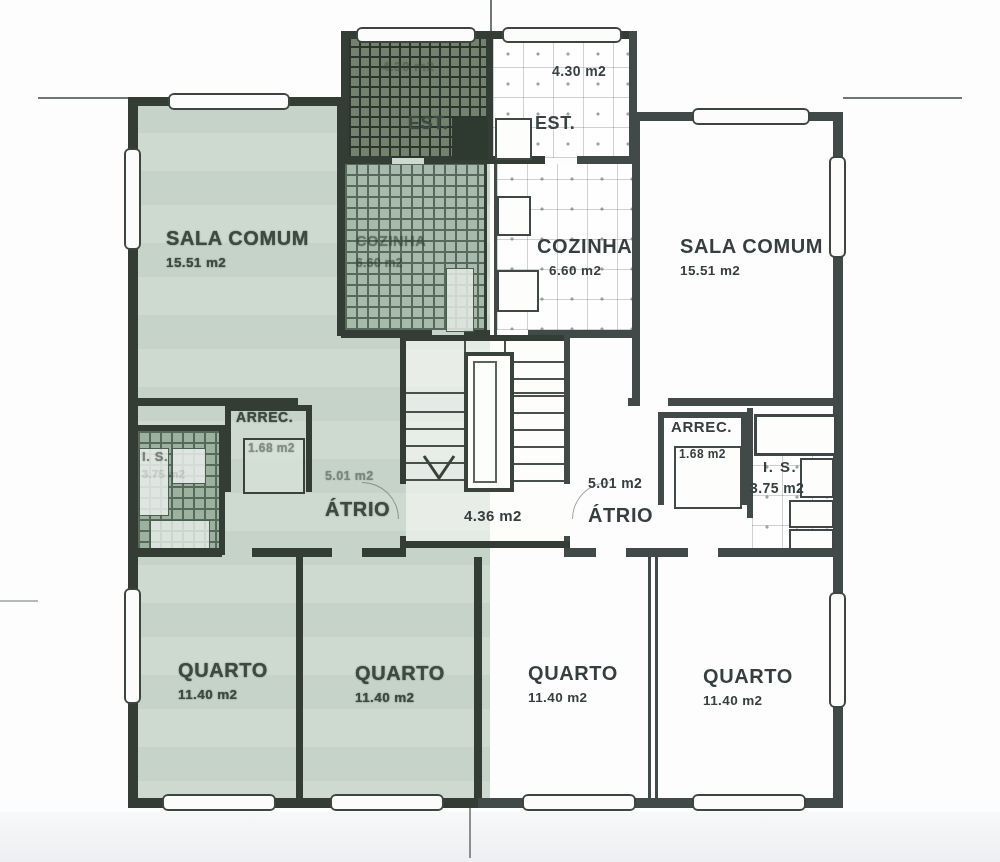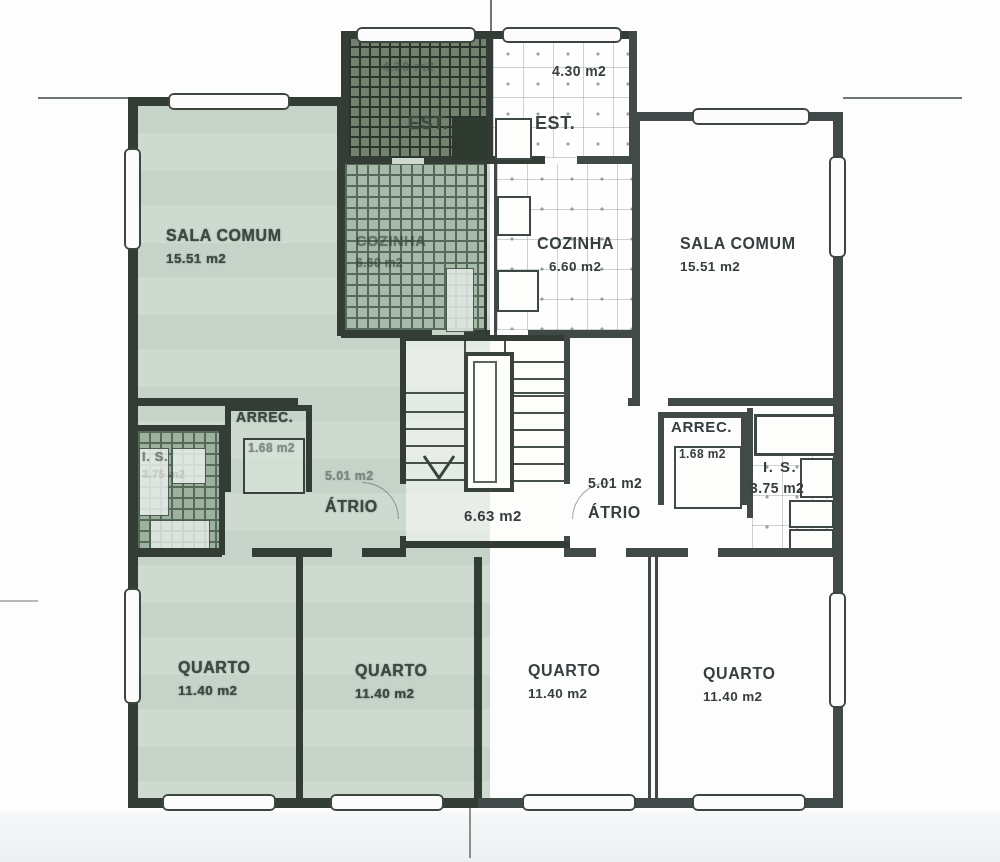--- a/index.html
+++ b/index.html
@@ -23,21 +23,21 @@
                      repeating-linear-gradient(90deg,#56695a 0 2px,transparent 2px 11px);}
   .dotgrid{position:absolute;background-color:rgba(255,255,255,0.6);
     background-image:repeating-linear-gradient(0deg,rgba(94,106,100,0.30) 0 1px,transparent 1px 30px),
                      repeating-linear-gradient(90deg,rgba(94,106,100,0.30) 0 1px,transparent 1px 30px),
                      radial-gradient(circle,rgba(80,92,86,0.55) 1.2px,transparent 2px);
     background-size:auto,auto,30px 30px;}
   
   .guide{position:absolute;background:#6e7773;}
   
   .label{position:absolute;font-weight:bold;color:#343e37;white-space:nowrap;line-height:1;}
-  .name{font-size:16px;letter-spacing:0.6px;}
+  .name{font-size:20px;letter-spacing:0.6px;}
   .area{font-size:13.5px;letter-spacing:0.4px;margin-top:8px;}
   .sm .name{font-size:14px;}
   .sm .area{font-size:12px;margin-top:6px;}
   .fuzzy{text-shadow:0 0 1.4px currentColor;color:#3c4a40;}
   .dim55{opacity:0.55;}
   .dim40{opacity:0.4;}
   .dim25{opacity:0.25;}
   .treads{position:absolute;background-image:repeating-linear-gradient(180deg,transparent 0 15px,#47514a 15px 17px);}
   .fix{position:absolute;background:#fdfdfc;border:2.5px solid #3e4746;}
   .arc{position:absolute;border:1.5px solid rgba(70,80,74,0.5);background:transparent;}
@@ -231,21 +231,21 @@
   <div class="label fuzzy" style="left:325px;top:470px;">
     <div class="area dim55" style="margin-top:0;font-size:12.5px;">5.01 m2</div>
     <div class="name" style="margin-top:16px;">ÁTRIO</div>
   </div>
   <div class="label" style="left:588px;top:476px;color:#363e40;">
     <div class="area" style="margin-top:0;font-size:14px;">5.01 m2</div>
     <div class="name" style="margin-top:15px;">ÁTRIO</div>
   </div>
 
   <div class="label" style="left:464px;top:508px;color:#363e40;">
-    <div class="area" style="margin-top:0;font-size:15px;">6.63 m2</div>
+    <div class="area" style="margin-top:0;font-size:15px;">4.36 m2</div>
   </div>
 
   <div class="label fuzzy" style="left:178px;top:660px;">
     <div class="name">QUARTO</div>
     <div class="area">11.40 m2</div>
   </div>
   <div class="label fuzzy" style="left:355px;top:663px;">
     <div class="name">QUARTO</div>
     <div class="area">11.40 m2</div>
   </div>

